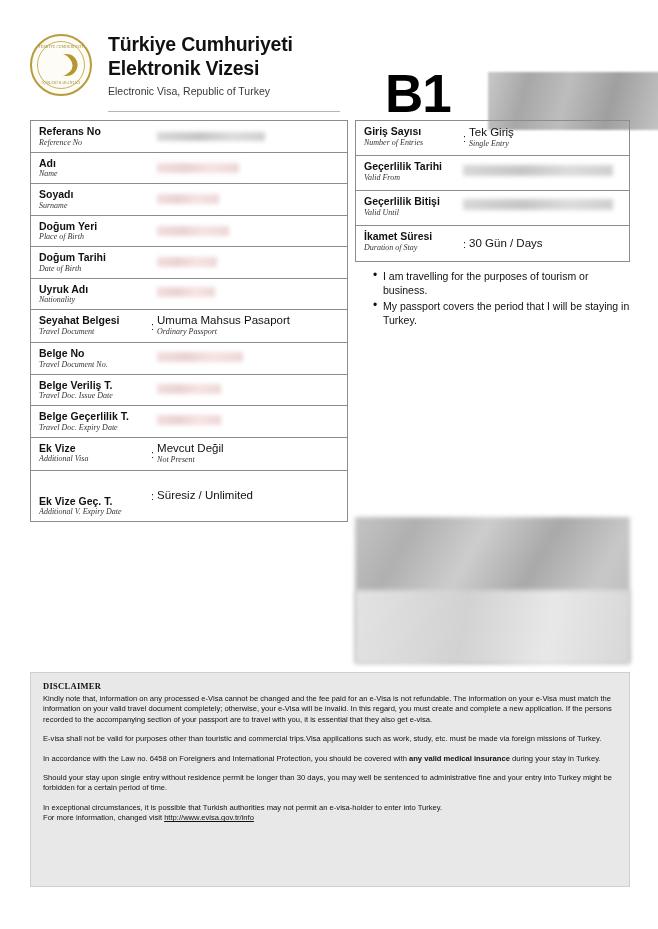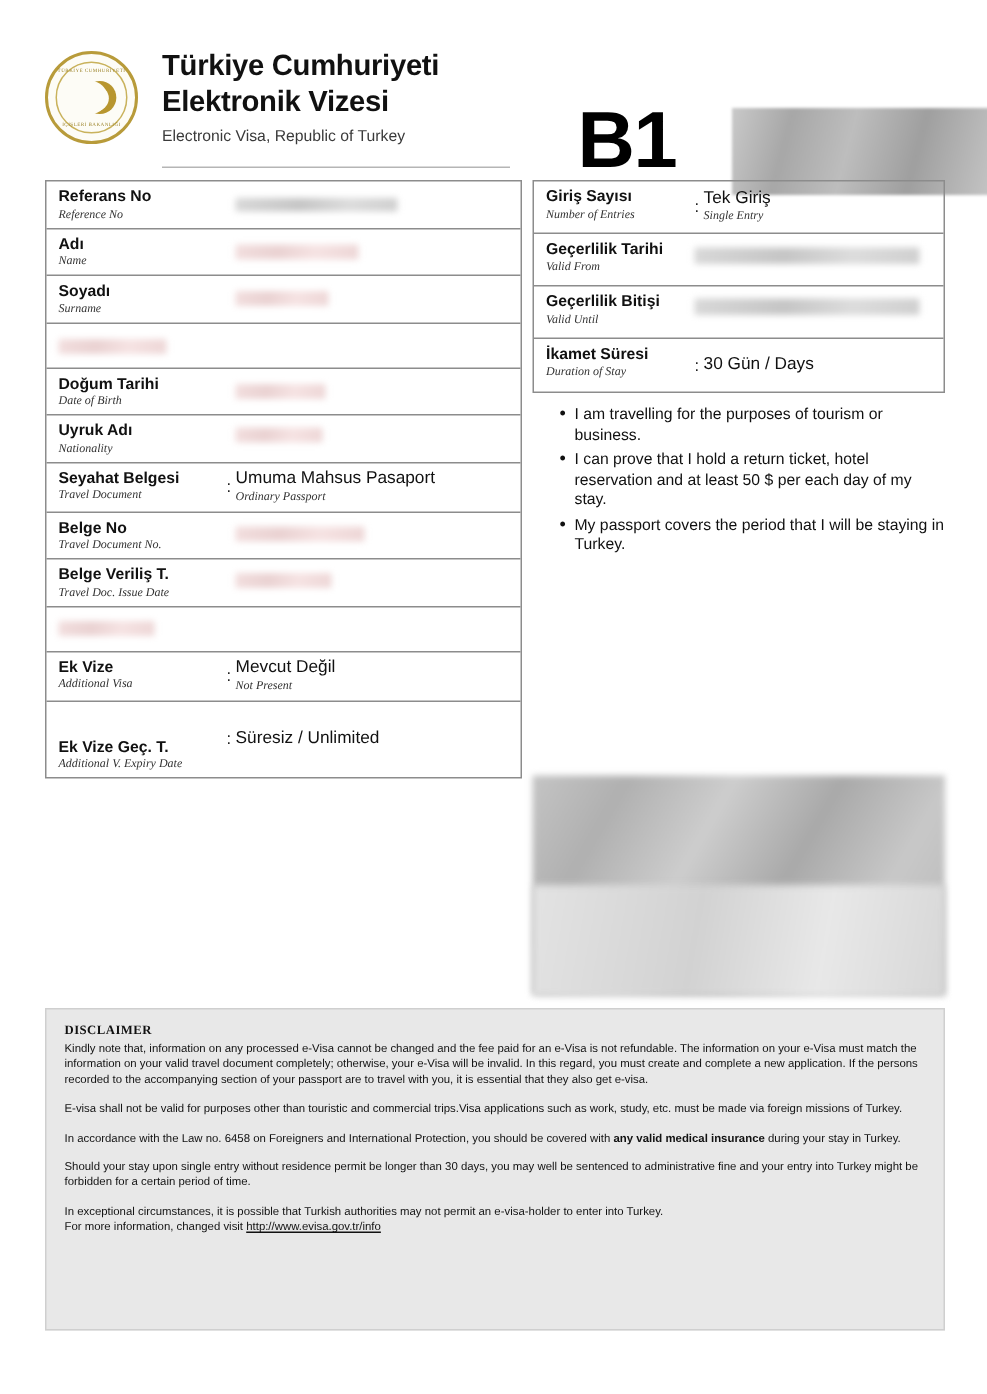--- a/index.html
+++ b/index.html
@@ -353,20 +353,24 @@
       <div class="row">
         <div class="lbl" style="width: 118px;">
           <div class="tr">Soyadı</div>
           <div class="en">Surname</div>
         </div>
         <div class="val">
           <div class="redact pink" style="left: 8px; top: 10px; width: 62px; height: 10px;"></div>
         </div>
       </div>
       <div class="row">
+        <div class="lbl" style="width: 118px;">
+          <div class="tr">Doğum Yeri</div>
+          <div class="en">Place of Birth</div>
+        </div>
         <div class="val">
           <div class="redact pink" style="left: 8px; top: 10px; width: 72px; height: 10px;"></div>
         </div>
       </div>
       <div class="row">
         <div class="lbl" style="width: 118px;">
           <div class="tr">Doğum Tarihi</div>
           <div class="en">Date of Birth</div>
         </div>
         <div class="val">
@@ -404,20 +408,24 @@
       <div class="row">
         <div class="lbl" style="width: 118px;">
           <div class="tr">Belge Veriliş T.</div>
           <div class="en">Travel Doc. Issue Date</div>
         </div>
         <div class="val">
           <div class="redact pink" style="left: 8px; top: 9px; width: 64px; height: 10px;"></div>
         </div>
       </div>
       <div class="row">
+        <div class="lbl" style="width: 118px;">
+          <div class="tr">Belge Geçerlilik T.</div>
+          <div class="en">Travel Doc. Expiry Date</div>
+        </div>
         <div class="val">
           <div class="redact pink" style="left: 8px; top: 9px; width: 64px; height: 10px;"></div>
         </div>
       </div>
       <div class="row" style="min-height: 33px;">
         <div class="lbl" style="width: 118px;">
           <div class="tr">Ek Vize</div>
           <div class="en">Additional Visa</div>
         </div>
         <div class="val">
@@ -474,21 +482,20 @@
         <div class="val">
           <span class="colon">:</span>
           <div class="val-text">30 Gün / Days</div>
         </div>
       </div>
     </div>
 
   <div class="warning">
     <ul class="warn-list" id="warn-list">
         <li>I am travelling for the purposes of tourism or business.</li>
-        <li>I can prove that I hold a return ticket, hotel reservation and at least 50 $ per each day of my stay.</li>
         <li>My passport covers the period that I will be staying in Turkey.</li>
       </ul>
   </div>
 
   <div class="big-redact"></div>
   <div class="big-redact2"></div>
   <div class="side-mark">&nbsp;</div>
 
   <div class="disclaimer">
     <div class="disc-title">DISCLAIMER</div>

